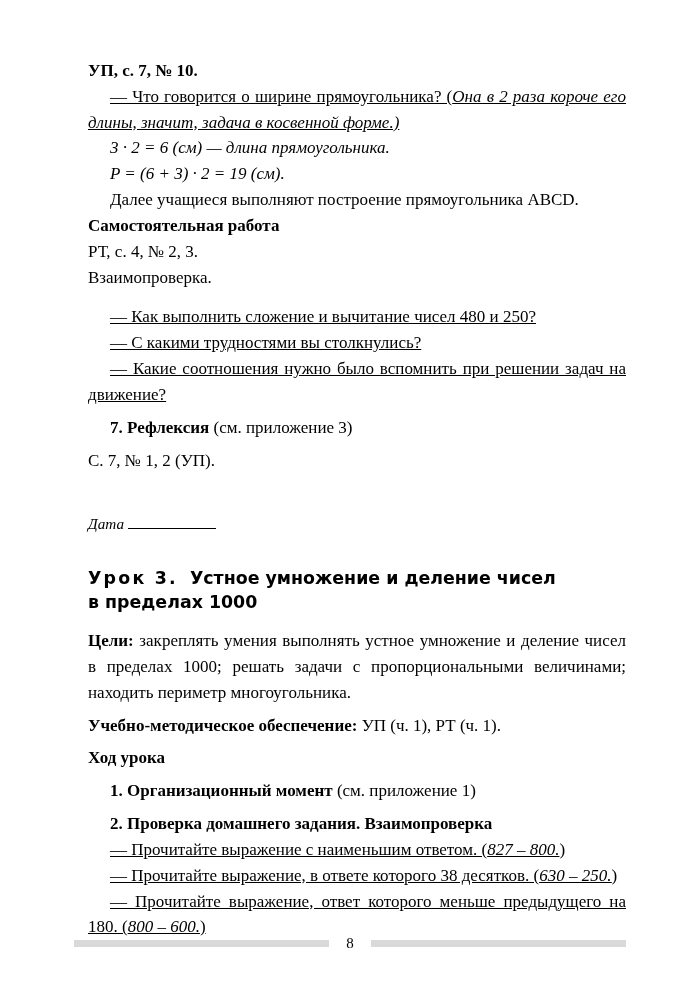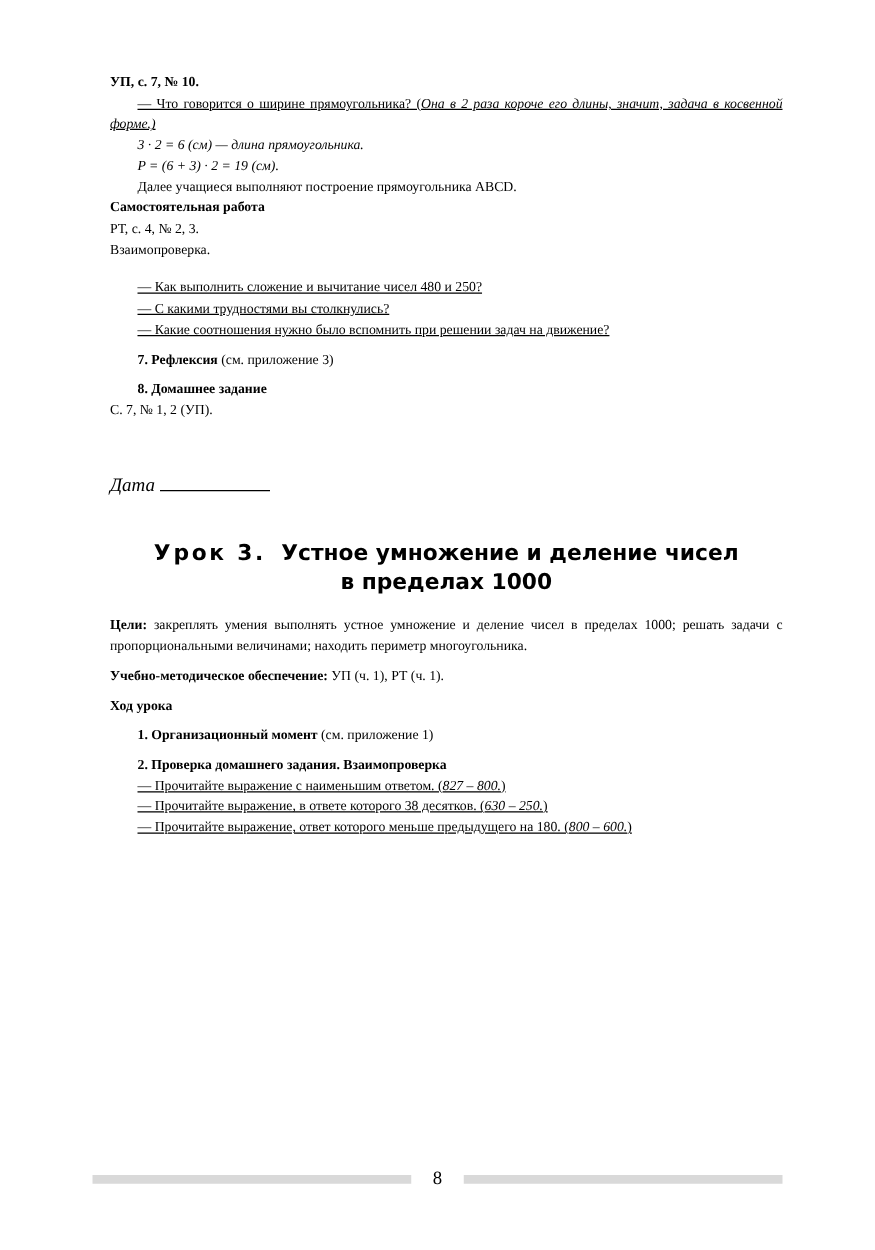--- a/index.html
+++ b/index.html
@@ -16,21 +16,21 @@
   .page {
     position: relative;
     width: 700px;
     height: 1000px;
     box-sizing: border-box;
     padding: 58px 74px 0 88px;
   }
 
   p.para {
     margin: 0;
-    font-size: 11px;
+    font-size: 17px;
     line-height: 1.52;
     text-align: justify;
   }
   p.indent { text-indent: 22px; }
   p.dash { text-indent: 22px; text-decoration: underline; }
 
   .bold { font-weight: bold; }
   .ital { font-style: italic; }
 
   .gap-sm { height: 7px; }
@@ -45,21 +45,21 @@
   .date-rule {
     display: inline-block;
     width: 88px;
     border-bottom: 1px solid #000;
     height: 13px;
     margin-left: 4px;
   }
 
   
   .lesson-head {
-    text-align: center;
+    text-align: left;
     font-family: "DejaVu Sans", sans-serif;
     font-weight: bold;
     font-size: 17.4px;
     line-height: 1.34;
     margin-top: 34px;
   }
   .lesson-num {
     letter-spacing: 2.2px;
   }
   .lesson-title-2 {
@@ -123,21 +123,20 @@
   <p class="para dash">— С какими трудностями вы столкнулись?</p>
 
   <p class="para dash">— Какие соотношения нужно было вспомнить при решении задач на движение?</p>
 
   <div class="gap-sm"></div>
 
   <p class="para indent"><span class="bold">7. Рефлексия</span><span> (см. приложение 3)</span></p>
 
   <div class="gap-sm"></div>
 
-  <p class="para bold indent">8. Домашнее задание</p>
 
   <p class="para">С. 7, № 1, 2 (УП).</p>
 
   <div class="date-line">
     <span>Дата</span><span class="date-rule"></span>
   </div>
 
   <div class="lesson-head">
     <span class="lesson-num">Урок 3.</span>&nbsp;&nbsp;<span>Устное умножение и деление чисел</span>
     <span class="lesson-title-2">в пределах 1000</span>

